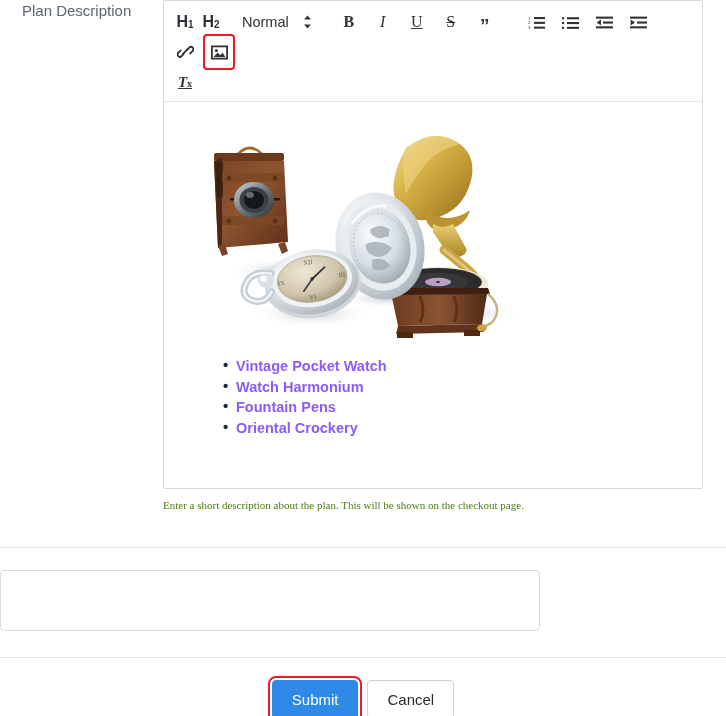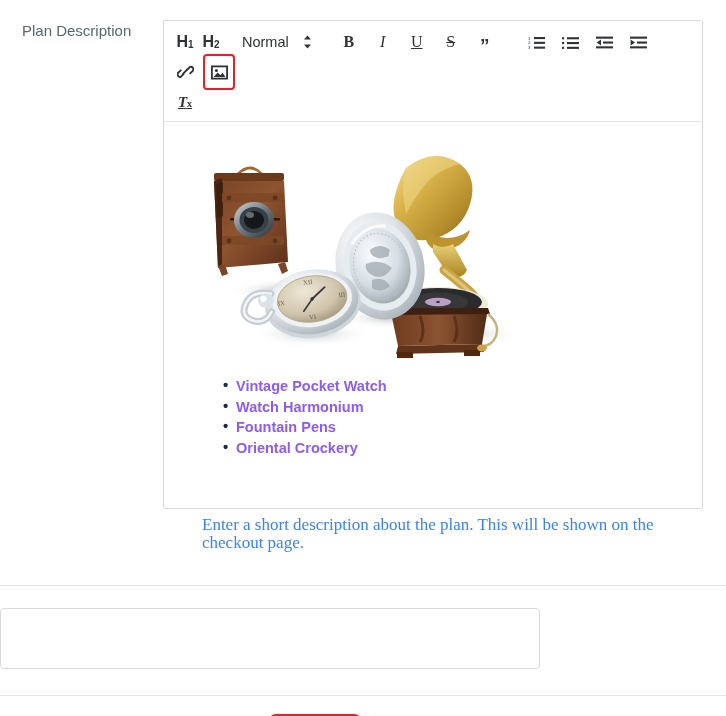--- a/index.html
+++ b/index.html
@@ -12,21 +12,21 @@
   }
 
   .page { position: relative; width: 726px; height: 716px; background:#fff; }
 
   
   .form-row {
     display: flex;
     align-items: flex-start;
   }
 
-  .row-description { padding-top: 20px; }
+  .row-description { }
   .row-metadata { padding-top: 22px; }
 
   .field-label {
     width: 163px;
     padding-left: 22px;
     padding-right: 12px;
     color: #5a6570;
     font-size: 15px;
     line-height: 21px;
     font-weight: 400;
@@ -152,25 +152,24 @@
     content: "\2022";
     position: absolute;
     left: -13px;
     top: -1px;
     font-size: 15px;
     color: #1b2b44;
   }
 
   .help-text {
     margin-top: 7px;
-    color: #3b82f6;
-    font-size: 17px;
+    color: #4d7c0f;
+    font-size: 11px;
     line-height: 18px;
     font-family: "Liberation Serif", serif;
-    margin-left: 39px;
   }
 
   
   .metadata-input {
     width: 540px;
     height: 61px;
     border: 1px solid #d8dbde;
     border-radius: 4px;
     background: #fff;
     outline: none;

